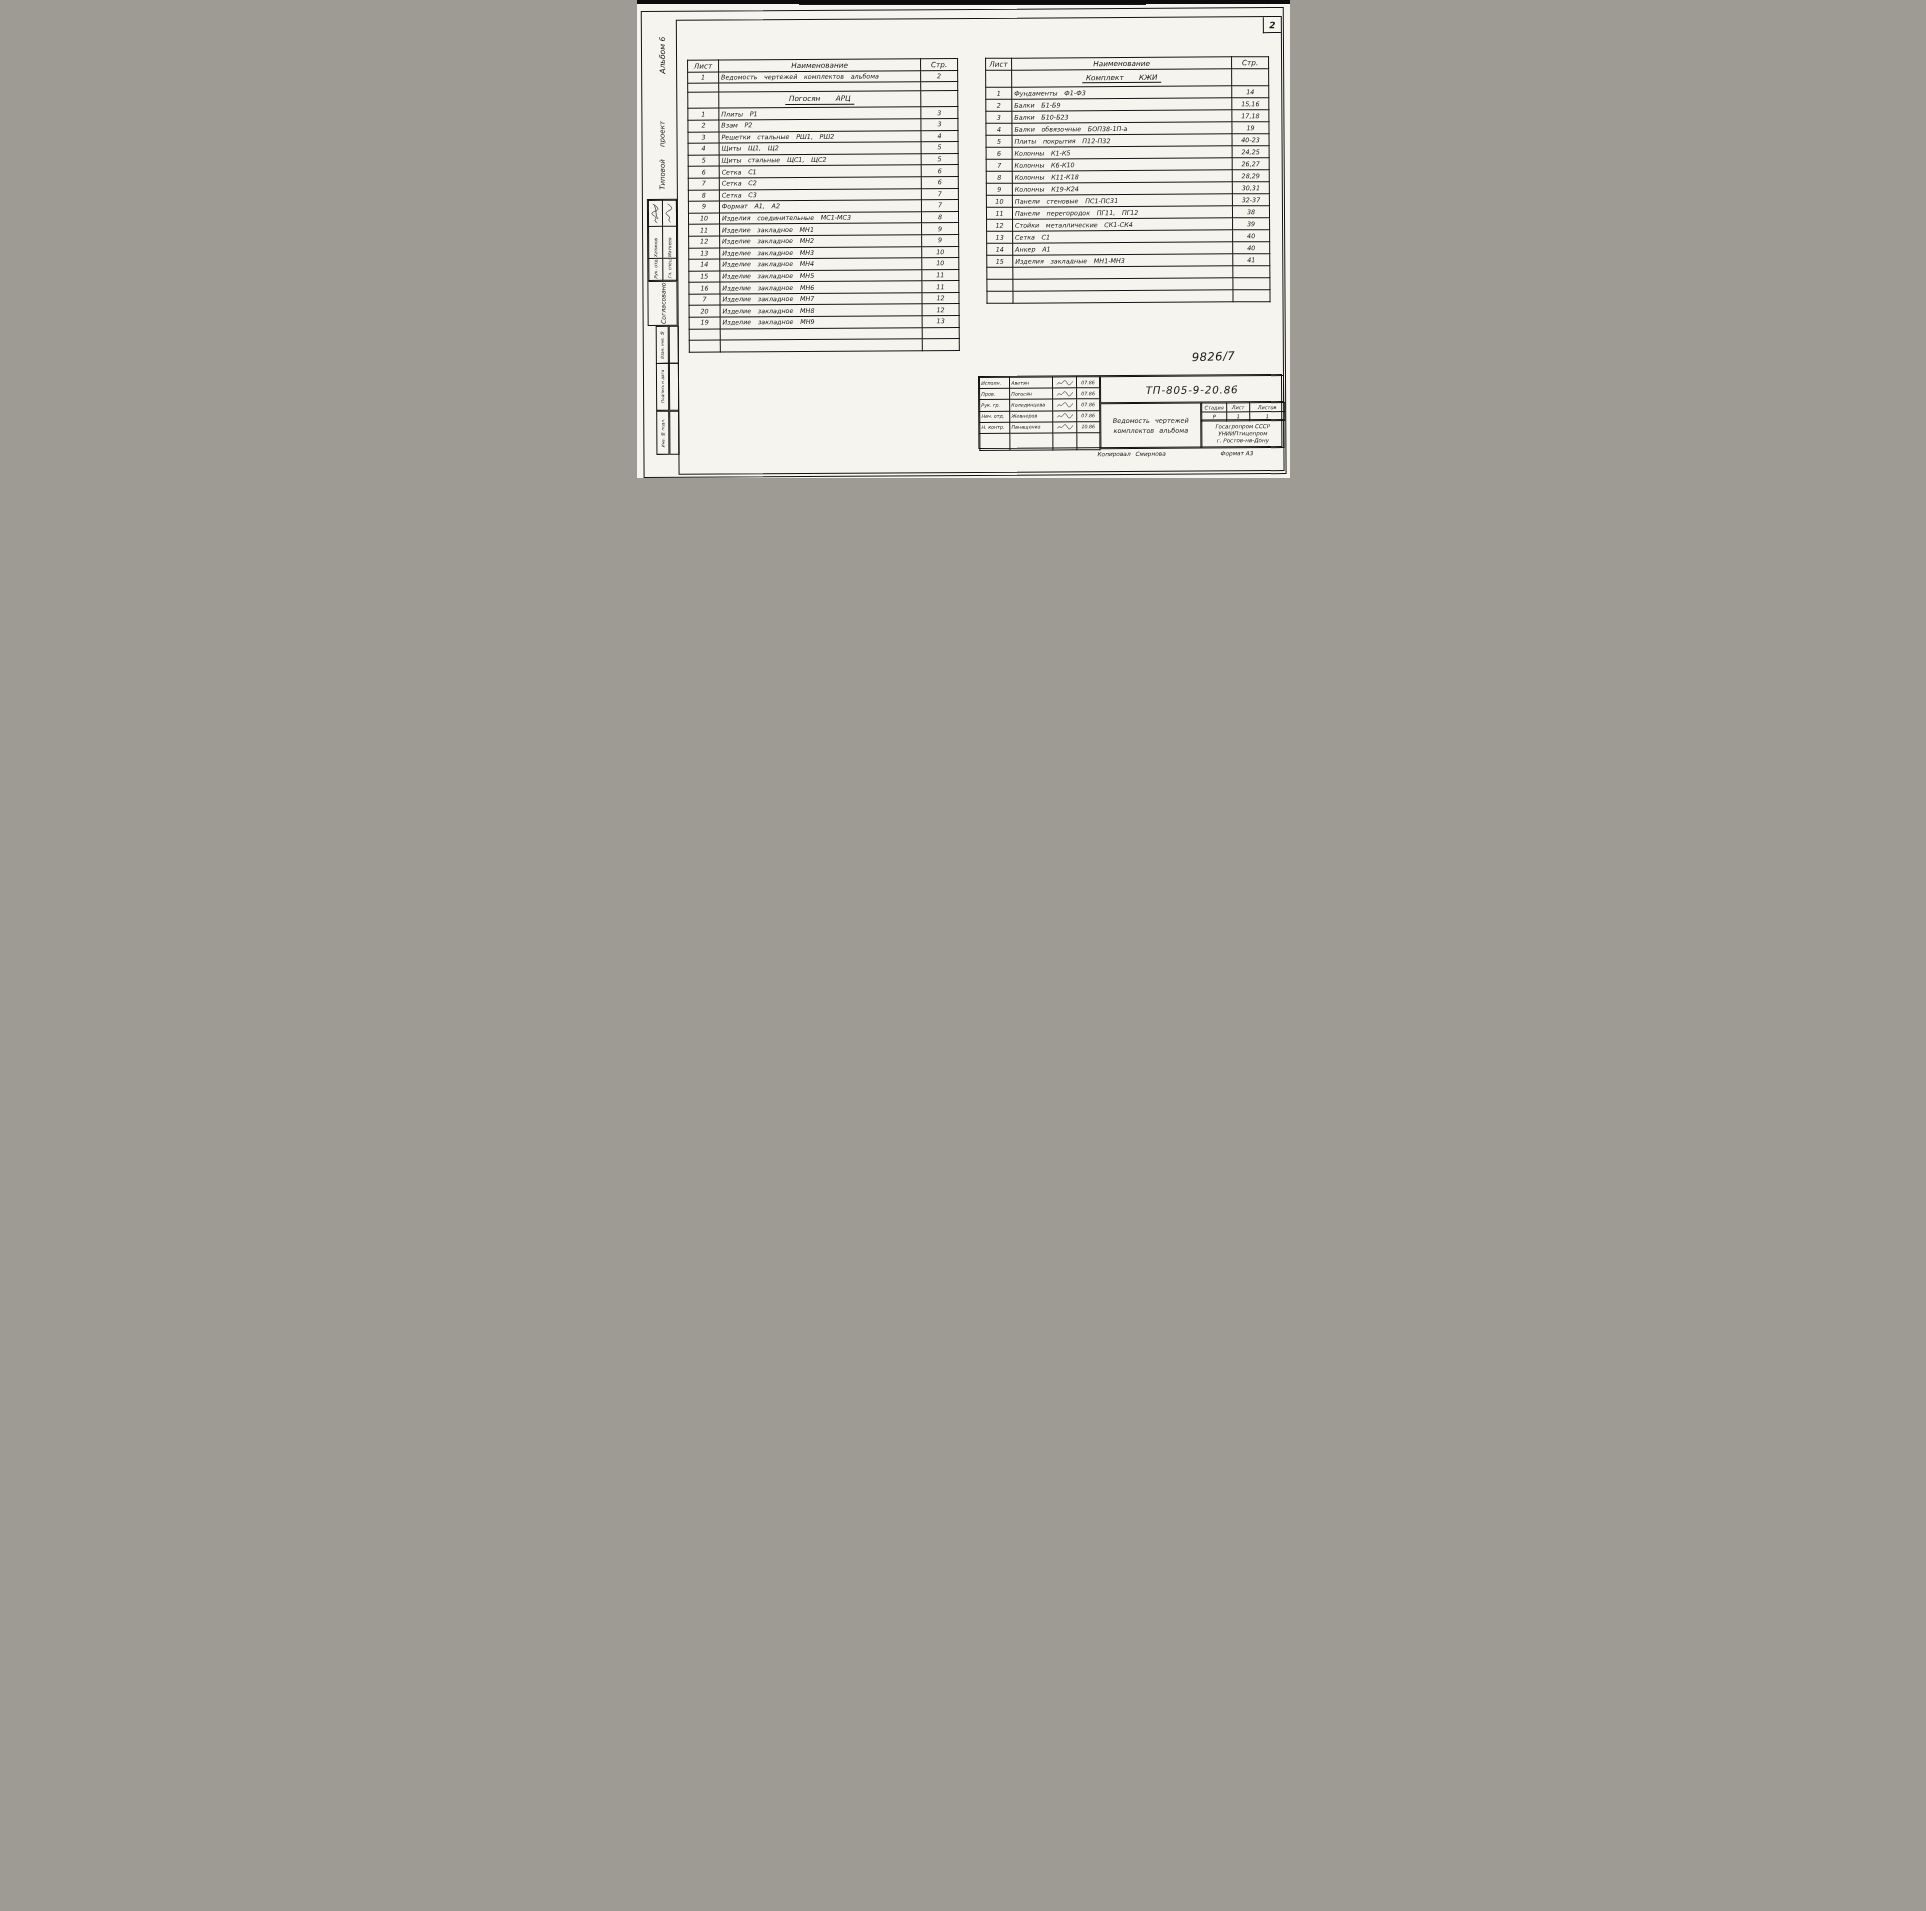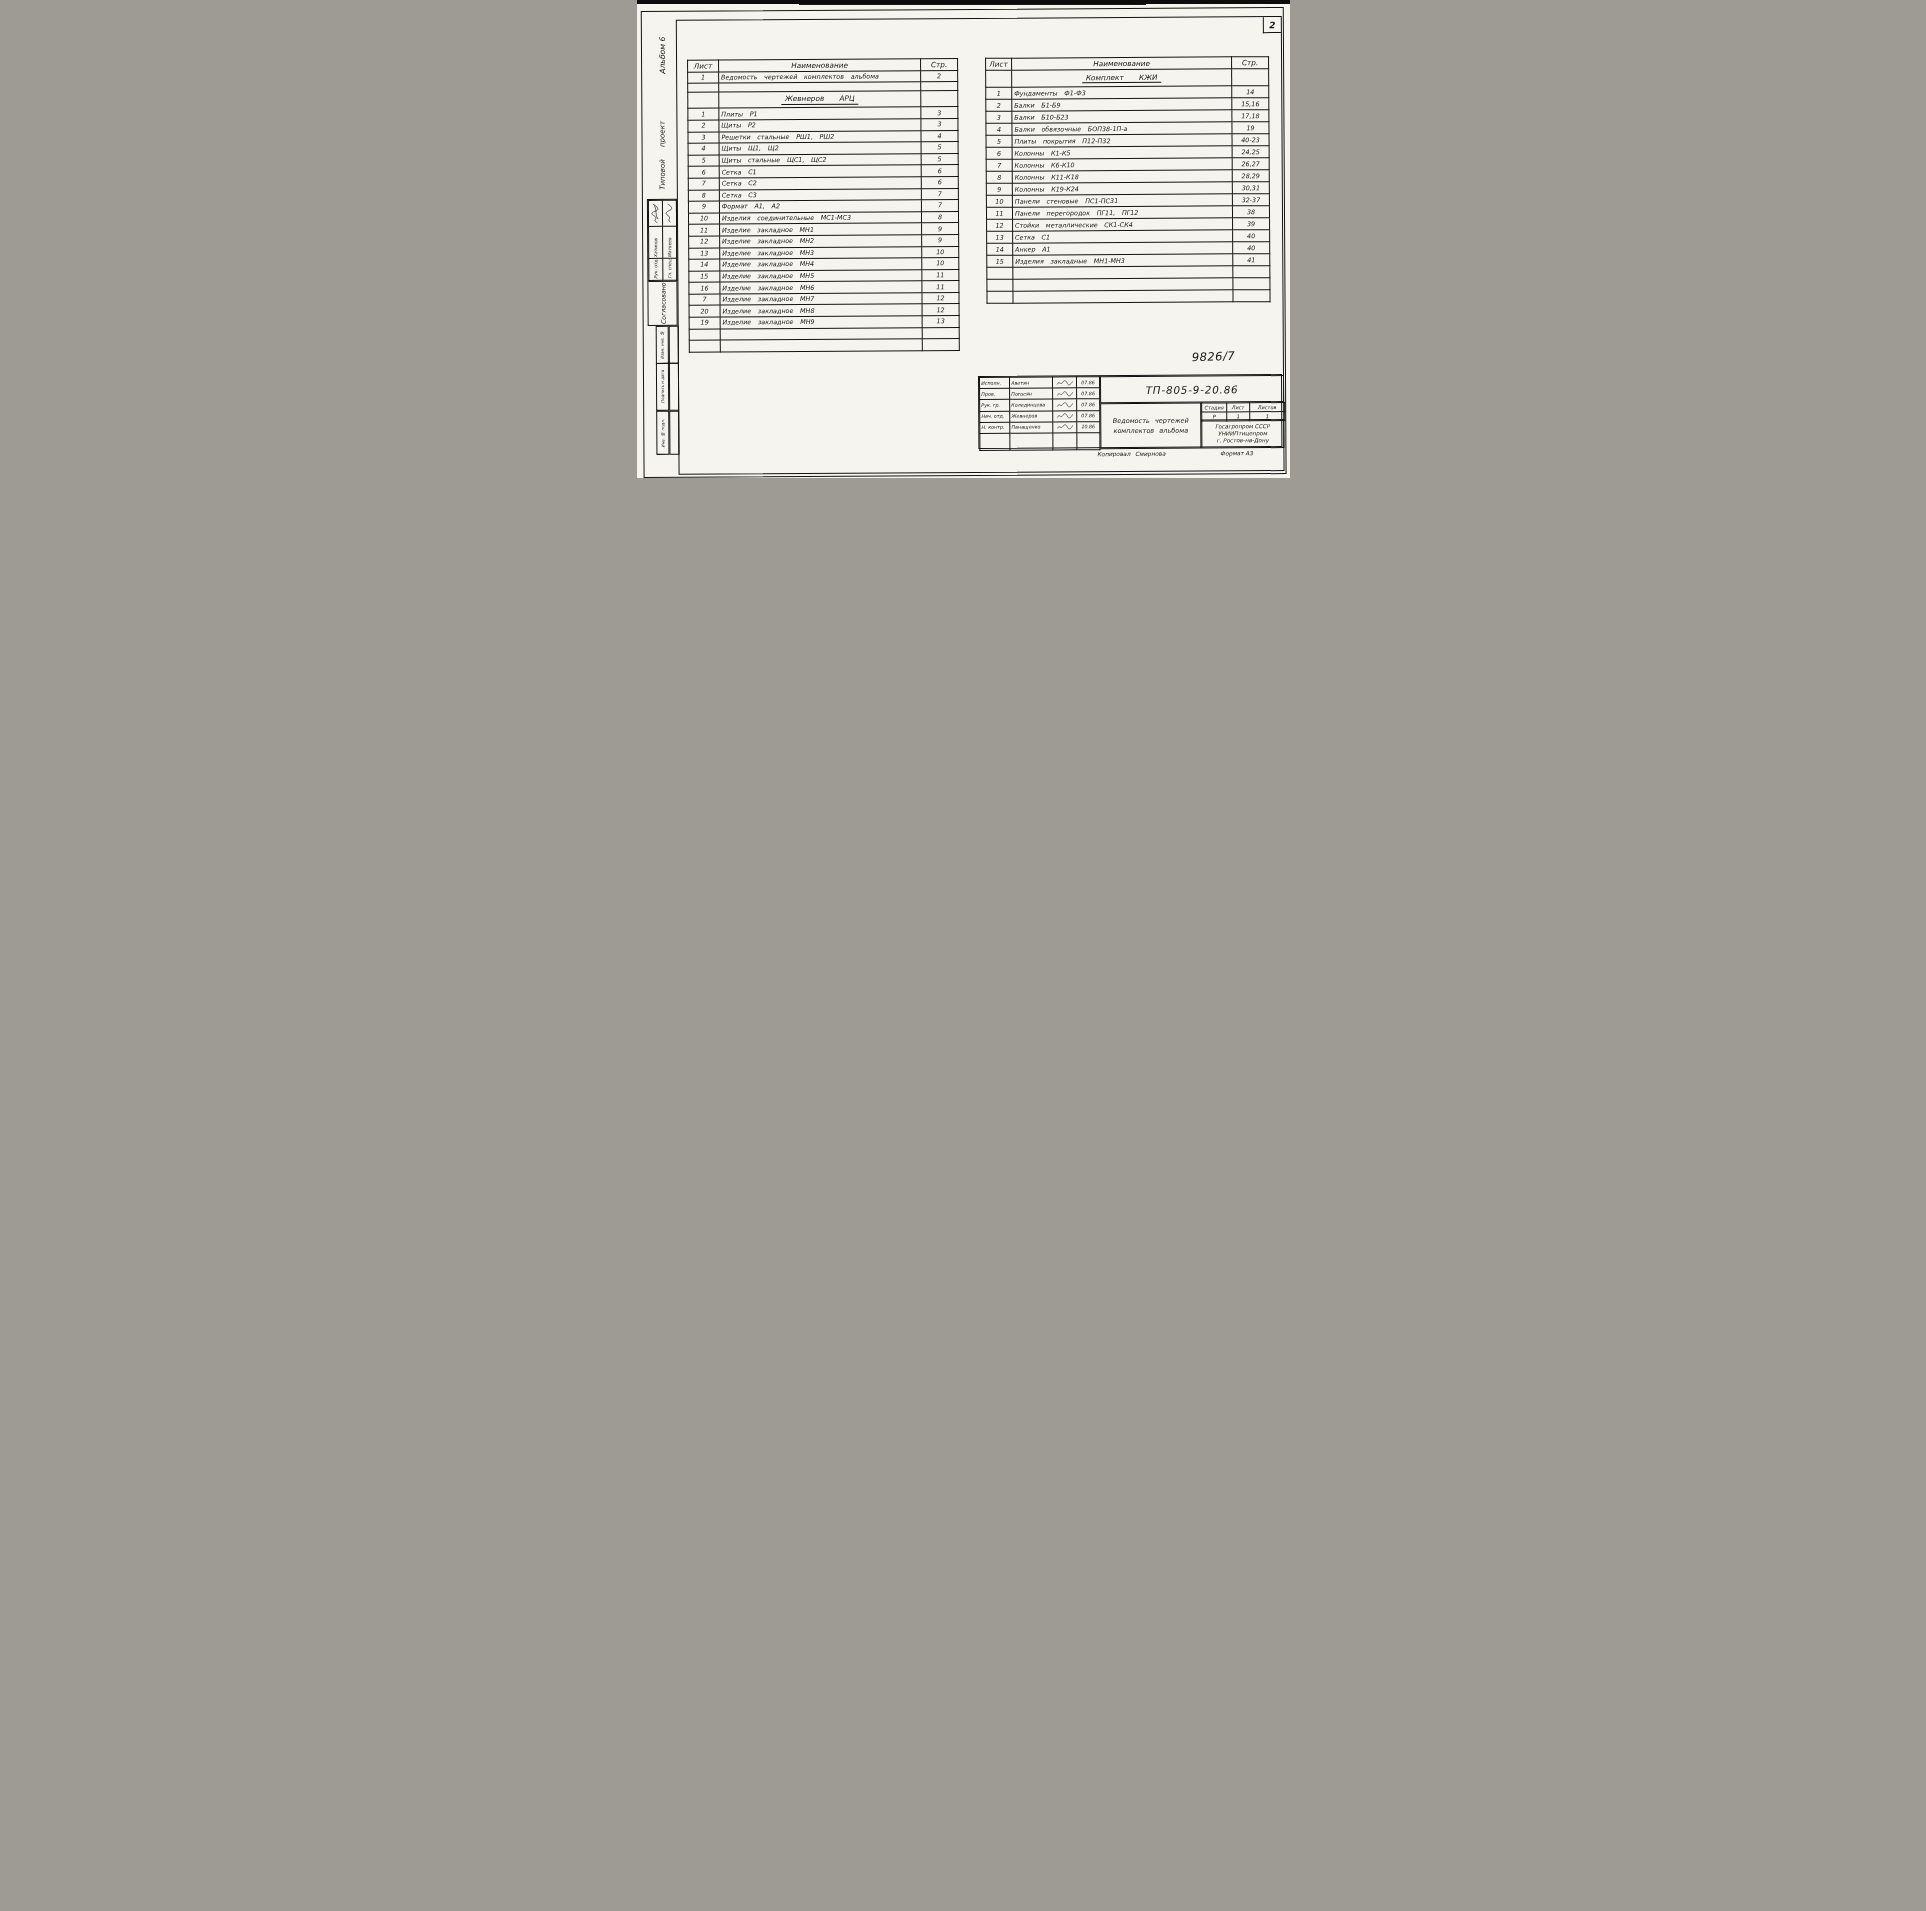--- a/index.html
+++ b/index.html
@@ -131,33 +131,33 @@
           <td class="nm">Ведомость чертежей комплектов альбома</td>
           <td class="c">2</td>
         </tr>
         <tr class="short">
             <td></td>
             <td></td>
             <td></td>
           </tr>
         <tr class="sect">
           <td></td>
-          <td class="c"><span class="sect-label">Жевнеров АРЦ</span></td>
+          <td class="c"><span class="sect-label">Погосян АРЦ</span></td>
           <td></td>
         </tr>
       </tbody>
       <tbody>
           <tr>
             <td class="c">1</td>
             <td class="nm">Плиты Р1</td>
             <td class="c">3</td>
           </tr>
           <tr>
             <td class="c">2</td>
-            <td class="nm">Щиты Р2</td>
+            <td class="nm">Взам Р2</td>
             <td class="c">3</td>
           </tr>
           <tr>
             <td class="c">3</td>
             <td class="nm">Решетки стальные РШ1, РШ2</td>
             <td class="c">4</td>
           </tr>
           <tr>
             <td class="c">4</td>
             <td class="nm">Щиты Щ1, Щ2</td>

